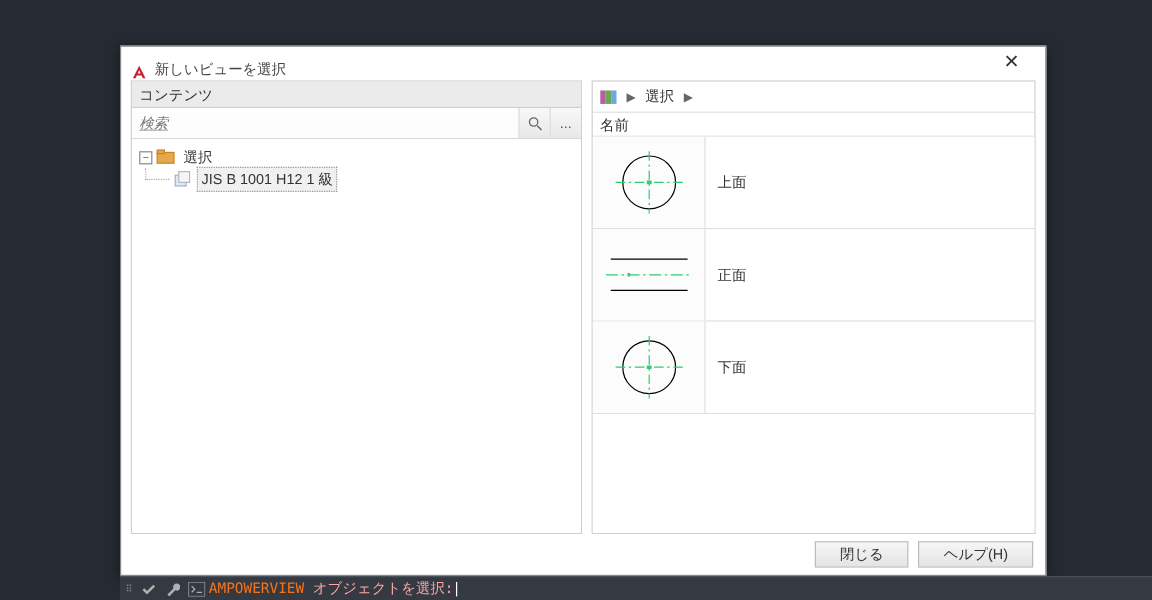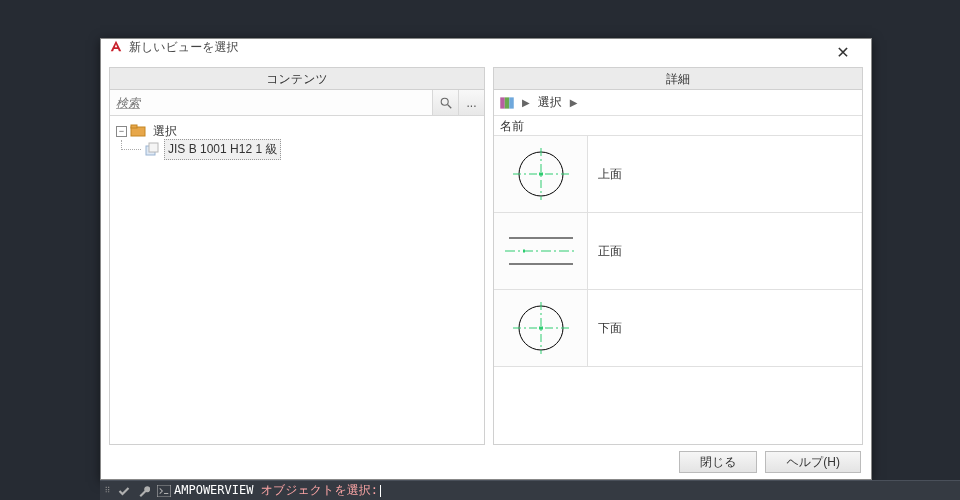--- a/index.html
+++ b/index.html
@@ -20,21 +20,21 @@
     height: 442px;
     background: #fff;
     border: 1px solid #888;
     box-shadow: 0 2px 10px rgba(0,0,0,0.5);
     display: flex;
     flex-direction: column;
   }
   .titlebar {
     height: 28px;
     display: flex;
-    align-items: flex-start;
+    align-items: flex-end;
     padding: 0 8px;
   }
   .app-logo {
     width: 14px;
     height: 14px;
     margin-right: 6px;
   }
   .title-text { flex: 1; color: #444; font-size: 12px; }
   .close-x {
     width: 40px;
@@ -60,21 +60,20 @@
   .panel.left { flex: 1; }
   .panel.right { width: 370px; }
   .panel-header {
     background: #ebebeb;
     height: 22px;
     line-height: 22px;
     padding: 0 6px;
     font-size: 12px;
     color: #333;
     border-bottom: 1px solid #d0d0d0;
-    text-align: center;
   }
   .search-row {
     display: flex;
     align-items: stretch;
     border-bottom: 1px solid #d8d8d8;
     height: 26px;
   }
   .search-input {
     flex: 1;
     border: none;
@@ -236,21 +235,21 @@
     align-items: center;
     justify-content: center;
     color: #b0b0b0;
     font-size: 12px;
   }
   .cmd-text {
     flex: 1;
     font-family: "MS Gothic", monospace;
     font-size: 12px;
   }
-  .cmd-cmdname { color: #ffffff; }
+  .cmd-cmdname { color: #f97316; }
   .cmd-prompt-text { color: #fca5a5; }
   .cmd-caret {
     width: 1px;
     height: 12px;
     background: #fff;
     display: inline-block;
     margin-left: 2px;
     vertical-align: middle;
   }
 </style>
@@ -298,21 +297,20 @@
               <rect x="2" y="5" width="9" height="9" fill="#dfe9f5" stroke="#9ab3d1"></rect>
               <rect x="5" y="2" width="9" height="9" fill="#f5f5f5" stroke="#b8b8b8"></rect>
             </svg>
           </span>
           <span class="tree-label selected">JIS B 1001 H12 1 級</span>
         </div>
       </div>
     </div>
 
     <div class="panel right">
-      <div class="panel-header">詳細</div>
       <div class="breadcrumb">
         <span class="bc-icon">
           <svg width="18" height="18" viewBox="0 0 16 16">
             <rect x="2" y="3" width="4" height="10" fill="#b75fa0"></rect>
             <rect x="6" y="3" width="4" height="10" fill="#6aa84f"></rect>
             <rect x="10" y="3" width="4" height="10" fill="#6fa8dc"></rect>
           </svg>
         </span>
         <span class="bc-arrow">▶</span>
         <span class="bc-item">選択</span>

